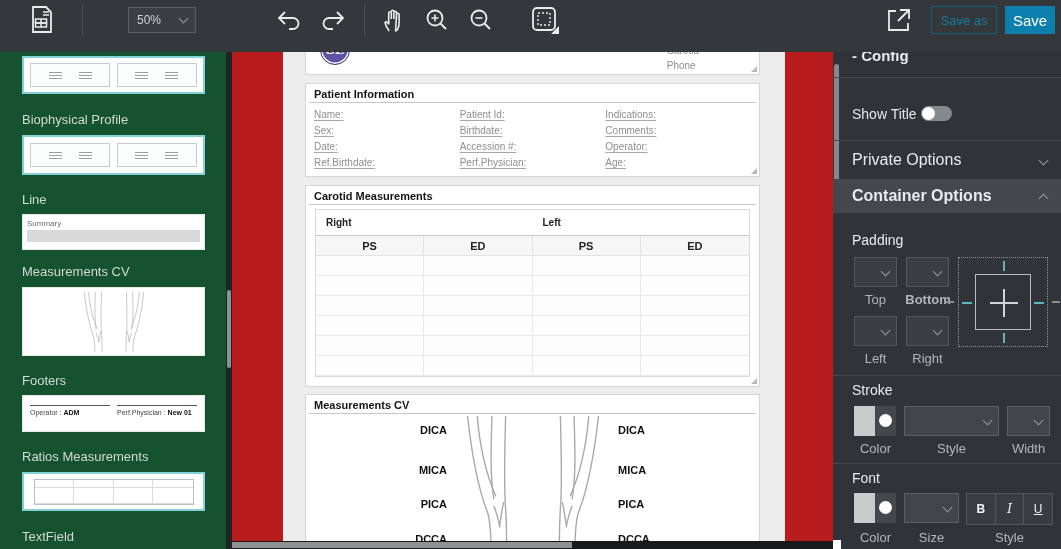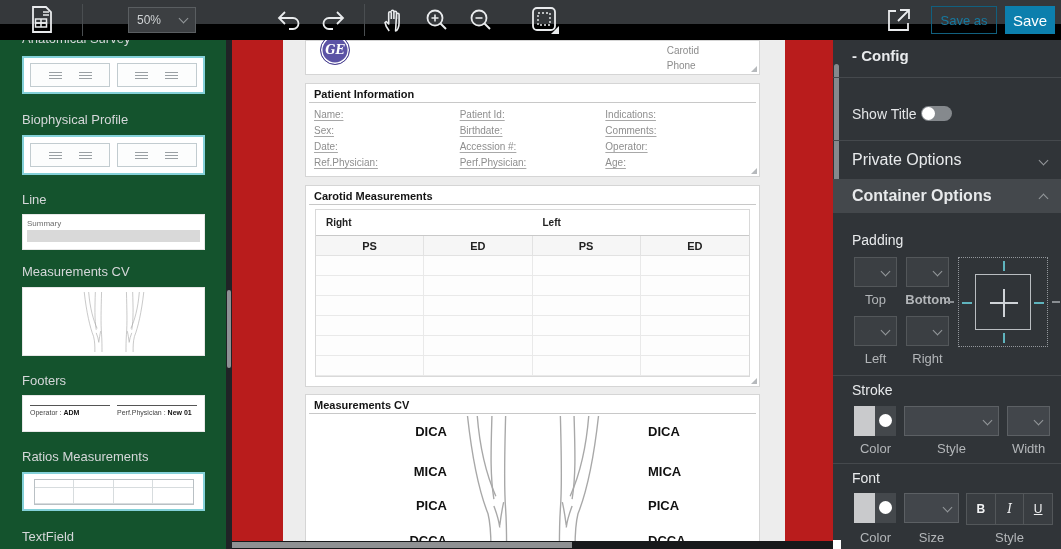--- a/index.html
+++ b/index.html
@@ -1,21 +1,21 @@
 <!DOCTYPE html>
 <html><head>
 <meta charset="utf-8">
 <style>
   * { box-sizing: border-box; margin: 0; padding: 0; }
   html,body { width:1061px; height:549px; overflow:hidden; background:#000;
               font-family:"Liberation Sans", sans-serif; }
   .app { position:relative; width:1061px; height:549px; background:#000; }
 
   
-  .toolbar { position:absolute; left:0; top:0; width:1061px; height:24px;
+  .toolbar { position:absolute; left:0; top:0; width:1061px; height:52px;
              background:#35383b; z-index:30;padding-left:16px; }
   .tb-item { position:absolute; top:0; height:40px; display:flex; align-items:center;
              justify-content:center; cursor:pointer; }
   .tb-divider { position:absolute; top:4px; width:1px; height:32px; background:#4a4e51; }
   .tb-icon svg { display:block; }
   .zoom-dd { position:absolute; left:128px; top:7px; width:68px; height:26px;
              background:#3c3f42; border:1px solid #5a5e61; display:flex; align-items:center;
              padding:0 8px; color:#cfd2d4; font-size:12px; cursor:pointer; }
   .zoom-dd .chev { margin-left:auto; margin-top:-3px; }
   .chev { display:inline-block; width:7px; height:7px;
@@ -82,21 +82,21 @@
   .car-siderow { display:flex; height:26px; border-bottom:1px solid #c9c9c9; align-items:center; }
   .car-siderow span { width:50%; font-size:10px; font-weight:bold; color:#222; padding-left:10px; }
   .car-grid { display:grid; grid-template-columns:repeat(4,1fr); }
   .car-head { background:#f6f6f6; border-right:1px solid #e2e2e2; border-bottom:1px solid #e2e2e2;
               height:20px; display:flex; align-items:center; justify-content:center;
               font-size:11px; font-weight:bold; color:#222; }
   .car-cell { height:20px; border-right:1px solid #e9e9e9; border-bottom:1px solid #e9e9e9;
               background:#fdfdfd; }
   .car-grid .noR { border-right:none; }
   .cv-body { position:relative; height:132px; }
-  .cv-label { position:absolute; font-size:13px; font-weight:bold; color:#111;margin-left:30px; }
+  .cv-label { position:absolute; font-size:11px; font-weight:bold; color:#111; }
   .cv-label.l { right:312px; }
   .cv-label.r { left:312px; }
   .vessels { position:absolute; left:143px; top:2px; }
   .vessels path { fill:none; stroke:#a8a8a8; stroke-width:1.4; }
   .hscroll { position:absolute; left:0; bottom:0; width:601px; height:8px; background:#17191b; }
   .hscroll-thumb { position:absolute; left:0; top:1px; width:340px; height:6px;
                    background:#8f9193; cursor:grab; }
 
   
   .config { position:absolute; left:833px; top:40px; width:228px; height:509px;
@@ -359,21 +359,21 @@
       </div>
 
       <div class="doc-section" style="top:43px;height:94px;">
         <div class="doc-title">Patient Information</div>
         <div class="doc-rule"></div>
         <div class="pi-grid">
           <div class="pi-col">
             <span class="pi-field">Name:</span>
             <span class="pi-field">Sex:</span>
             <span class="pi-field">Date:</span>
-            <span class="pi-field">Ref.Physician:</span>
+            <span class="pi-field">Ref.Birthdate:</span>
           </div>
           <div class="pi-col">
             <span class="pi-field">Patient Id:</span>
             <span class="pi-field">Birthdate:</span>
             <span class="pi-field">Accession #:</span>
             <span class="pi-field">Perf.Physician:</span>
           </div>
           <div class="pi-col">
             <span class="pi-field">Indications:</span>
             <span class="pi-field">Comments:</span>

